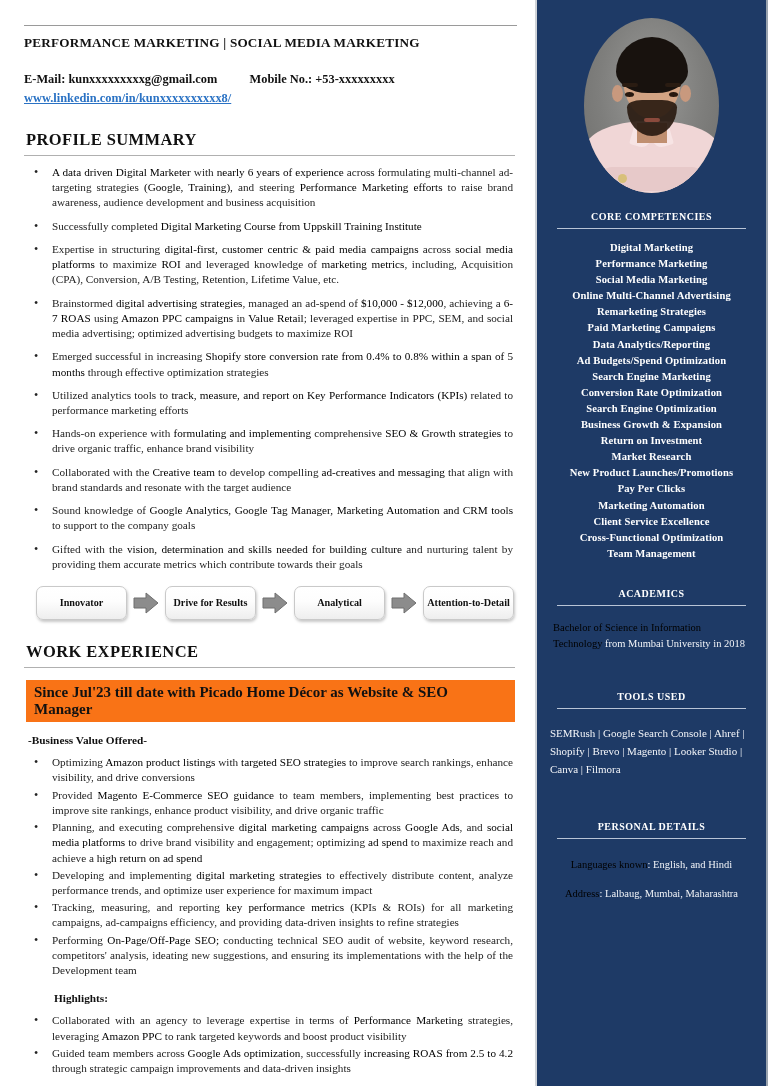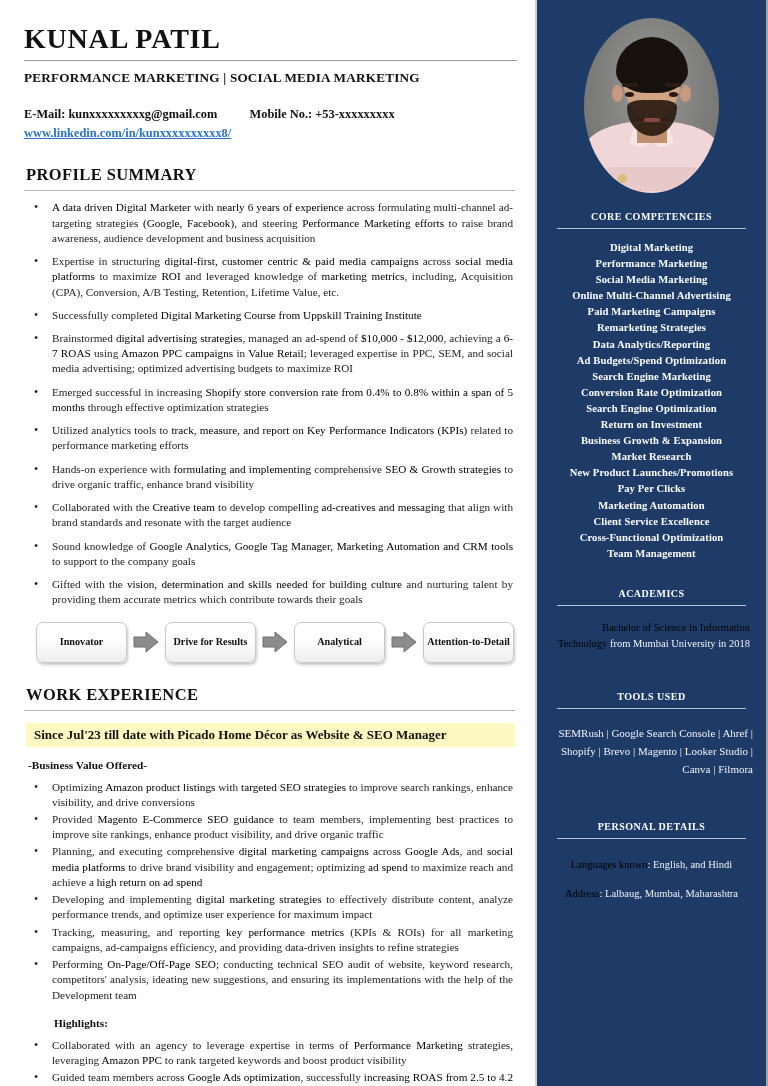--- a/index.html
+++ b/index.html
@@ -109,21 +109,21 @@
 
   
   .flow {
     display: flex;
     align-items: center;
     margin: 14px 0 0 18px;
     gap: 0px;
   }
   .flow-box {
     width: 91px;
-    height: 41px;
+    height: 34px;
     border: 1px solid #c9c9c9;
     border-radius: 7px;
     background: linear-gradient(to bottom, #ffffff 0%, #fdfdfd 45%, #eeeeee 100%);
     box-shadow: 1px 2px 3px rgba(0,0,0,0.22);
     display: flex;
     align-items: center;
     justify-content: center;
     text-align: center;
     font-size: 10.2px;
     font-weight: bold;
@@ -136,22 +136,22 @@
     height: 26px;
     margin: 0 5px;
     flex: 0 0 auto;
     display: flex;
     align-items: center;
     justify-content: center;
   }
   .flow-arrow svg { display: block; }
 
   .job-bar {
-    background: #fef9c3;
-    font-size: 13px;
+    background: #f97316;
+    font-size: 15px;
     font-weight: bold;
     color: #111;
     padding: 4px 8px 4px 8px;
     margin: 12px 4px 0 8px;
   }
   .sub-label {
     font-size: 11.3px;
     font-weight: bold;
     margin: 12px 0 2px 10px;
     color: #111;
@@ -275,21 +275,21 @@
     text-align: center;
   }
   .side-list li {
     font-size: 10.6px;
     font-weight: bold;
     line-height: 1.52;
     color: #ffffff;
     letter-spacing: 0.1px;
   }
   .side-para {
-    text-align: right;
+    text-align: left;
     font-size: 10.5px;
     line-height: 1.5;
     padding: 0 16px;
     margin-top: 14px;
     color: #f2f4f8;
   }
   .side-para.tools { font-size: 11px; padding: 0 13px; margin-top: 16px; line-height: 1.62; }
   .side-detail {
     text-align: center;
     font-size: 10.5px;
@@ -300,39 +300,38 @@
   }
   .side-detail.first { margin-top: 18px; }
 </style>
 </head>
 <body>
 
 <div class="page">
 
   <div class="left-col">
 
-    <div class="name">KUNAL PATIL</div>
     <hr class="rule-dark">
     <div class="headline">PERFORMANCE MARKETING  |  SOCIAL MEDIA MARKETING</div>
 
     <div class="contact">
       <span>E-Mail:</span>
       <span>kunxxxxxxxxxg@gmail.com</span>
       <span class="gap"></span>
       <span>Mobile No.:</span>
       <span>+53-xxxxxxxxx</span>
       <a class="linkedin" href="#">www.linkedin.com/in/kunxxxxxxxxxx8/</a>
     </div>
 
     <div class="sec-head">PROFILE SUMMARY</div>
     <hr class="sec-rule">
     <ul class="bullets" id="profile-bullets">
-        <li><b>A data driven Digital Marketer</b> with <b>nearly 6 years of experience</b> across formulating multi-channel ad-targeting strategies <b>(Google, Facebook),</b> and steering <b>Performance Marketing efforts</b> to raise brand awareness, audience development and business acquisition</li>
+        <li><b>A data driven Digital Marketer</b> with <b>nearly 6 years of experience</b> across formulating multi-channel ad-targeting strategies <b>(Google, Training),</b> and steering <b>Performance Marketing efforts</b> to raise brand awareness, audience development and business acquisition</li>
+        <li>Successfully completed <b>Digital Marketing Course from Uppskill Training Institute</b></li>
         <li>Expertise in structuring <b>digital-first, customer centric &amp; paid media campaigns</b> across <b>social media platforms</b> to maximize <b>ROI</b> and leveraged knowledge of <b>marketing metrics</b>, including, Acquisition (CPA), Conversion, A/B Testing, Retention, Lifetime Value, etc.</li>
-        <li>Successfully completed <b>Digital Marketing Course from Uppskill Training Institute</b></li>
         <li>Brainstormed <b>digital advertising strategies</b>, managed an ad-spend of <b>$10,000 - $12,000</b>, achieving a <b>6-7 ROAS</b> using <b>Amazon PPC campaigns</b> in <b>Value Retail</b>; leveraged expertise in PPC, SEM, and social media advertising; optimized advertising budgets to maximize ROI</li>
         <li>Emerged successful in increasing <b>Shopify store conversion rate from 0.4% to 0.8% within a span of 5 months</b> through effective optimization strategies</li>
         <li>Utilized analytics tools to <b>track, measure, and report on Key Performance Indicators (KPIs)</b> related to performance marketing efforts</li>
         <li>Hands-on experience with <b>formulating and implementing</b> comprehensive <b>SEO &amp; Growth strategies</b> to drive organic traffic, enhance brand visibility</li>
         <li>Collaborated with the <b>Creative team</b> to develop compelling <b>ad-creatives and messaging</b> that align with brand standards and resonate with the target audience</li>
         <li>Sound knowledge of <b>Google Analytics, Google Tag Manager, Marketing Automation and CRM tools</b> to support to the company goals</li>
         <li>Gifted with the <b>vision, determination and skills needed for building culture</b> and nurturing talent by providing them accurate metrics which contribute towards their goals</li>
       </ul>
 
     <div class="flow" id="traits-flow">
@@ -403,29 +402,29 @@
       </div>
     </div>
 
     <div class="side-head">CORE COMPETENCIES</div>
     <hr class="side-rule">
     <ul class="side-list" id="cc-list">
         <li>Digital Marketing</li>
         <li>Performance Marketing</li>
         <li>Social Media Marketing</li>
         <li>Online Multi-Channel Advertising</li>
+        <li>Remarketing Strategies</li>
         <li>Paid Marketing Campaigns</li>
-        <li>Remarketing Strategies</li>
         <li>Data Analytics/Reporting</li>
         <li>Ad Budgets/Spend Optimization</li>
         <li>Search Engine Marketing</li>
         <li>Conversion Rate Optimization</li>
         <li>Search Engine Optimization</li>
+        <li>Business Growth &amp; Expansion</li>
         <li>Return on Investment</li>
-        <li>Business Growth &amp; Expansion</li>
         <li>Market Research</li>
         <li>New Product Launches/Promotions</li>
         <li>Pay Per Clicks</li>
         <li>Marketing Automation</li>
         <li>Client Service Excellence</li>
         <li>Cross-Functional Optimization</li>
         <li>Team Management</li>
       </ul>
 
     <div class="side-head" style="margin-top:26px">ACADEMICS</div>

